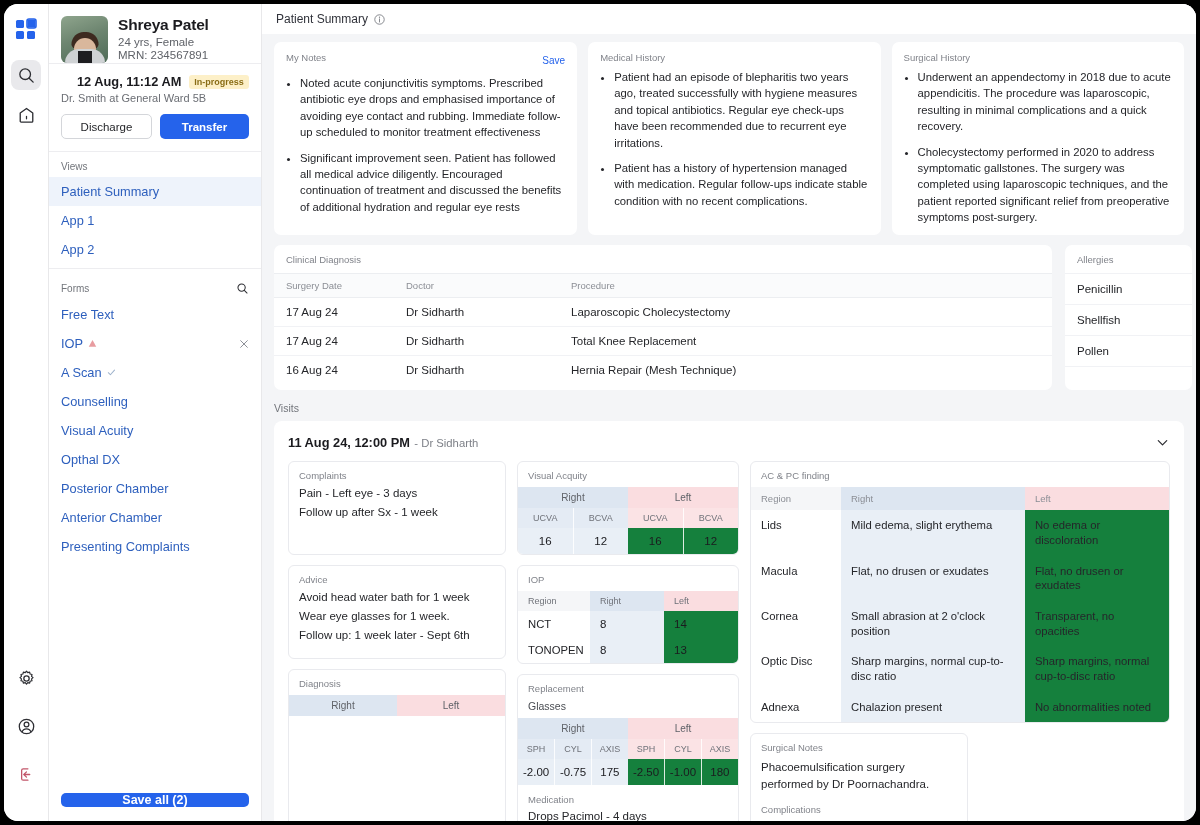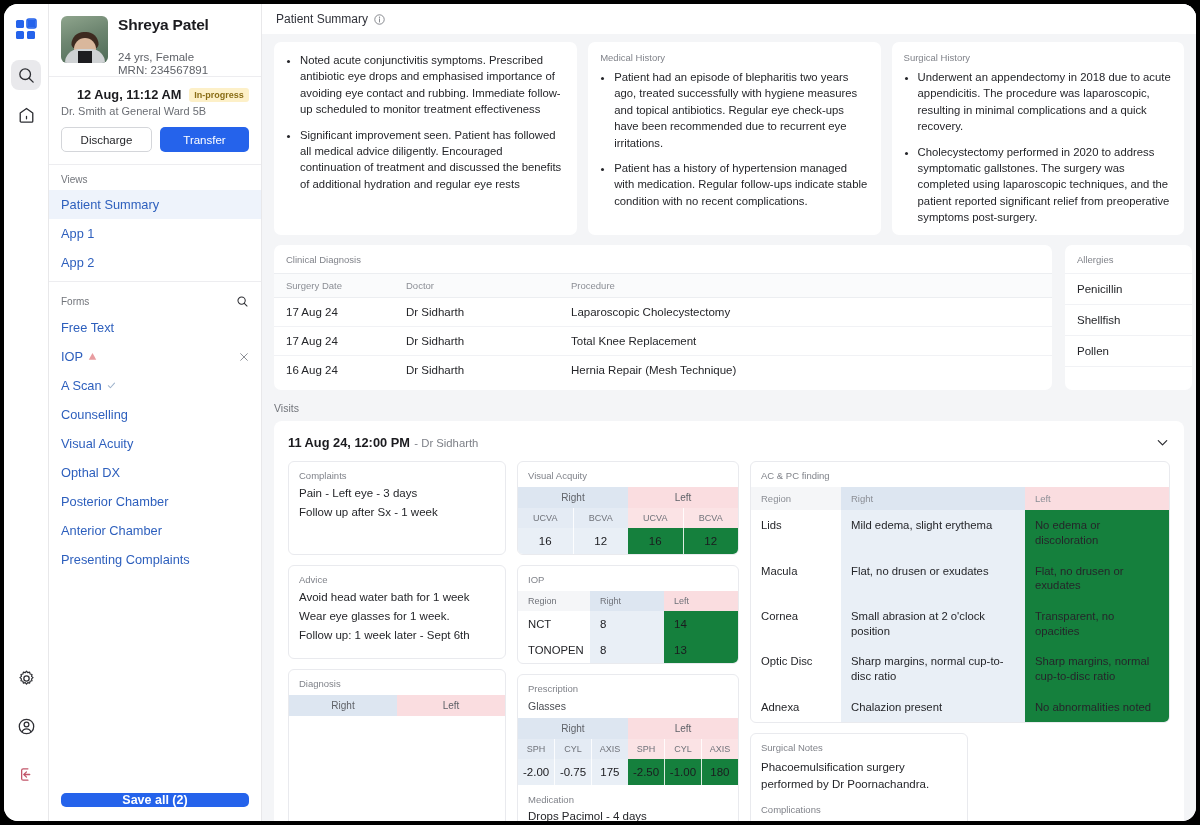--- a/index.html
+++ b/index.html
@@ -63,38 +63,38 @@
   }
   .avatar .body {
     position: absolute; left: 50%; bottom: -4px; transform: translateX(-50%);
     width: 40px; height: 18px; border-radius: 14px 14px 0 0; background: #cfd2d4;
   }
   .avatar .shirt {
     position: absolute; left: 50%; bottom: -4px; transform: translateX(-50%);
     width: 14px; height: 16px; background: #1d1d20;
   }
   .pat-name { font-size: 15.5px; font-weight: 700; color: #1b1b1f; letter-spacing: -0.2px; }
-  .pat-sub { font-size: 11.5px; color: #5f6268; margin-top: 17px; }
+  .pat-sub { font-size: 11.5px; color: #5f6268; margin-top: 2px; }
   .pat-mrn { font-size: 11.5px; color: #5f6268; margin-top: 1px; }
 
   .visit-block { padding: 10px 12px 12px; border-bottom: 1px solid #ededf0; }
   .visit-row1 { display: flex; align-items: center; gap: 8px; }
   .visit-time { font-size: 12.8px; font-weight: 700; color: #1b1b1f; margin-left: 16px; }
   .badge {
     font-size: 9px; font-weight: 600; color: #8a6d16;
     background: #fdf0c8; padding: 2px 5px; border-radius: 3px;
   }
   .visit-doc { font-size: 11px; color: #6b6e74; margin-top: 3px; }
   .btn-row { display: flex; gap: 8px; margin-top: 10px; }
   .btn {
     flex: 1; height: 25px; border-radius: 5px; font-size: 11.5px;
     display: flex; align-items: center; justify-content: center; cursor: pointer;
   }
   .btn-outline { border: 1px solid #d4d6da; background: #fff; color: #25262a; }
-  .btn-primary { background: #2563eb; color: #fff; font-weight: 400; }
+  .btn-primary { background: #2563eb; color: #fff; font-weight: 700; }
 
   .sec-label-row { display: flex; align-items: center; justify-content: space-between; padding: 9px 12px 5px; }
   .sec-label { font-size: 10px; color: #72757b; }
   .nav-list { display: flex; flex-direction: column; }
   .nav-item {
     padding: 7px 12px; font-size: 12.8px; color: #2d5fbd; cursor: pointer;
     display: flex; align-items: center; justify-content: space-between;
   }
   .nav-item.active { background: #eef3fb; }
   .nav-item .left { display: flex; align-items: center; gap: 5px; }
@@ -388,20 +388,24 @@
             <circle cx="7" cy="4.1" r="0.8" fill="#76797f"></circle>
             <line x1="7" y1="6.2" x2="7" y2="10.2" stroke="#76797f" stroke-width="1.1" stroke-linecap="round"></line>
           </svg>
       </span>
     </div>
 
     <div class="main-body">
 
       <div class="row-cards">
         <div class="card" style="flex:1.04">
+          <div class="card-head">
+            <span class="card-label">My Notes</span>
+            <span class="save-link">Save</span>
+          </div>
           <ul class="notes">
             <li>Noted acute conjunctivitis symptoms. Prescribed antibiotic eye drops and emphasised importance of avoiding eye contact and rubbing. Immediate follow-up scheduled to monitor treatment effectiveness</li>
             <li>Significant improvement seen. Patient has followed all medical advice diligently. Encouraged continuation of treatment and discussed the benefits of additional hydration and regular eye rests</li>
           </ul>
         </div>
         <div class="card" style="flex:1">
           <div class="card-label">Medical History</div>
           <ul class="notes">
             <li>Patient had an episode of blepharitis two years ago, treated successfully with hygiene measures and topical antibiotics. Regular eye check-ups have been recommended due to recurrent eye irritations.</li>
             <li>Patient has a history of hypertension managed with medication. Regular follow-ups indicate stable condition with no recent complications.</li>
@@ -541,21 +545,21 @@
                 <tr>
                   <td class="iop-reg">TONOPEN</td>
                   <td class="iop-val bg-r3">8</td>
                   <td class="iop-val bg-l3">13</td>
                 </tr>
               </tbody>
                 </table>
             </div>
 
             <div class="vcard" style="height:188px">
-              <div class="vcard-label">Prescription</div>
+              <div class="vcard-label">Replacement</div>
               <div class="presc-sub">Glasses</div>
               <table class="eye">
                 <tbody>
                     <tr>
                   <td class="th-side bg-r" colspan="3">Right</td>
                   <td class="th-side bg-l" colspan="3">Left</td>
                 </tr>
                 <tr>
                   <td class="th-sub bg-r2 bdr">SPH</td>
                   <td class="th-sub bg-r2 bdr">CYL</td>

